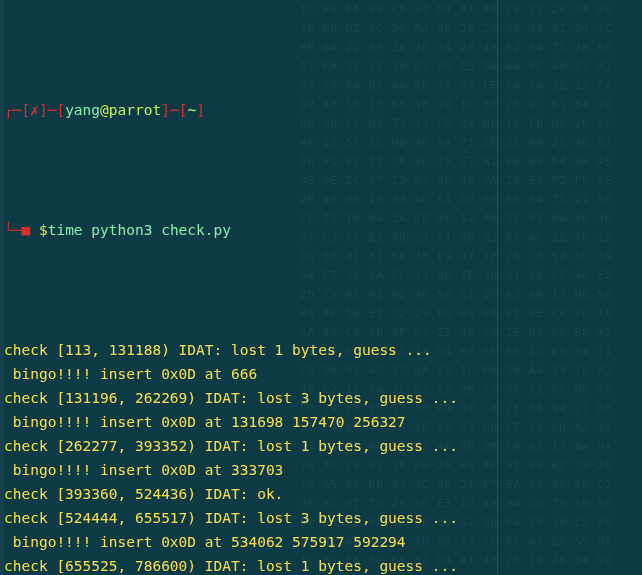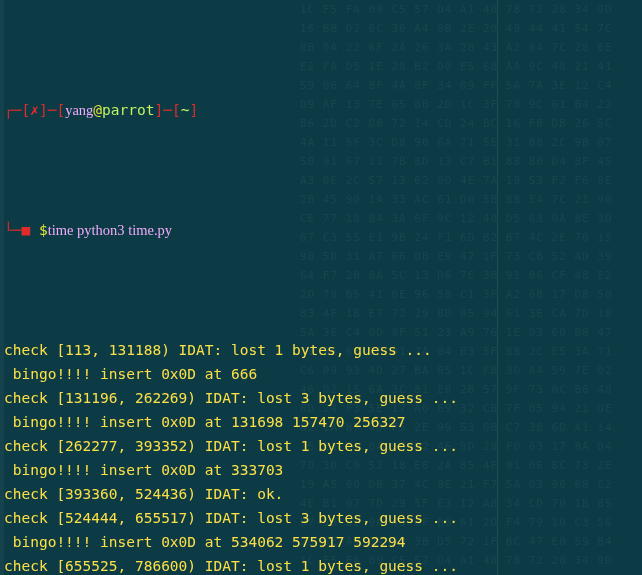--- a/index.html
+++ b/index.html
@@ -66,38 +66,38 @@
     white-space: pre;
   }
   .line {
     white-space: pre;
     min-height: 24px;
   }
   .red      { color: #e02b2b; }
   .brred    { color: #f02a2a; font-weight: bold; }
   .cyan     { color: #bef264; }
   .yellow   { color: #e8e337; }
-  .white    { color: #f0abfc; font-family: Liberation Serif, serif; }
+  .white    { color: #86efac; }
   .out      { color: #fde047; }
   .prompt-corner { color: #e02b2b; }
 </style>
 </head>
 <body>
 
 <div id="terminal">
 
   <div id="wallpaper"><span class="wp-row wp-pad">1C F5 FA 09 C5 57 D4 A1 40 78 72 28 34 9D</span><span class="wp-row wp-pad">16 BB D2 6C 36 A4 0B 2E 20 49 44 41 54 7C</span><span class="wp-row wp-pad">8B 0A 22 6F 2A 26 3A 28 43 A2 64 7C 28 6E</span><span class="wp-row wp-pad">E2 FA D5 1E 28 B2 D0 E5 68 AA 9C 48 21 41</span><span class="wp-row wp-pad">59 06 64 BF 4A 8F 34 09 FF 5A 7A 3E 12 C4</span><span class="wp-row wp-pad">D9 AF 13 7E 65 8B 2D 1C 3F 70 9C 61 B4 22</span><span class="wp-row wp-pad">B6 2D C2 D0 72 14 CD 24 BC 16 FB DB 26 5C</span><span class="wp-row wp-pad">4A 11 5F 3C D8 90 6A 71 5E 31 B8 2C 9B 07</span><span class="wp-row wp-pad">50 91 67 11 7B 8D 13 C7 B1 8B B0 D4 8F 45</span><span class="wp-row wp-pad">A3 0E 2C 57 13 62 0D 4E 7A 19 53 F2 F6 6E</span><span class="wp-row wp-pad">2B 45 90 1A 33 AC 61 D0 5B 88 E4 7C 21 90</span><span class="wp-row wp-pad">CE 77 18 B4 3A 6F 9C 12 40 D5 63 0A 8E 3D</span><span class="wp-row wp-pad">07 C3 55 E1 9B 24 F1 6D 82 B7 4C 2E 70 15</span><span class="wp-row wp-pad">98 5D 31 A7 66 0B E9 47 1F 73 C8 52 AD 39</span><span class="wp-row wp-pad">64 F7 20 8A 5C 13 D6 7E 3B 91 06 CF 48 E2</span><span class="wp-row wp-pad">2D 79 B5 41 0E 96 58 C1 3F A2 6B 17 D8 50</span><span class="wp-row wp-pad">83 4F 1B E7 72 29 BD 05 94 61 3E CA 7D 18</span><span class="wp-row wp-pad">5A 36 C4 0D 8F 51 23 A9 76 1E D3 60 B8 47</span><span class="wp-row wp-pad">11 9E 68 2F D1 7A 04 B3 5F 88 2C E5 3A 71</span><span class="wp-row wp-pad">C6 09 93 4D 27 BA 65 1C F8 30 A4 59 7E 02</span><span class="wp-row wp-pad">46 D2 15 6A 3C 81 E0 2B 57 9F 73 0C B6 48</span><span class="wp-row wp-pad">8D 24 F3 5E 17 A0 69 32 CB 7F 05 94 21 DE</span><span class="wp-row wp-pad">62 1A 87 40 F5 2E 99 53 0B C7 38 6D A1 14</span><span class="wp-row wp-pad">35 E8 71 0A 5C B2 46 9D 28 F0 63 17 8A D4</span><span class="wp-row wp-pad">70 3D C9 52 18 E6 2A 85 4F 91 06 BC 73 2E</span><span class="wp-row wp-pad">19 A5 60 DB 37 4C 8E 21 F7 5A 03 96 68 C2</span><span class="wp-row wp-pad">4E B1 07 7D 29 5F E3 12 A8 34 CD 70 1B 85</span><span class="wp-row wp-pad">D7 58 22 9A 43 0F B6 61 2D F4 79 10 C3 56</span><span class="wp-row wp-pad">23 6E A1 04 98 3B D5 72 1F 8C 47 E0 59 B4</span><span class="wp-row wp-pad">1C F5 FA 09 C5 57 D4 A1 40 78 72 28 34 9D</span><span class="wp-row wp-pad">16 BB D2 6C 36 A4 0B 2E 20 49 44 41 54 7C</span></div>
   <div id="wallpaper-seam"></div>
   <div id="left-edge"></div>
 
   <div id="screen">
 
     
     <div class="line"><span class="prompt-corner">┌─</span><span class="red">[</span><span class="brred">✗</span><span class="red">]</span><span class="red">─</span><span class="red">[</span><span class="white">yang</span><span class="yellow">@</span><span class="cyan">parrot</span><span class="red">]</span><span class="red">─</span><span class="red">[</span><span class="cyan">~</span><span class="red">]</span></div>
 
     
-    <div class="line"><span class="prompt-corner">└─</span><span class="prompt-corner">■</span><span> </span><span class="yellow">$</span><span class="white">time python3 time.py</span></div>
+    <div class="line"><span class="prompt-corner">└─</span><span class="prompt-corner">■</span><span> </span><span class="yellow">$</span><span class="white">time python3 check.py</span></div>
 
     
     <div id="output"><div class="line out">check [113, 131188) IDAT: lost 1 bytes, guess ...</div><div class="line out"> bingo!!!! insert 0x0D at 666</div><div class="line out">check [131196, 262269) IDAT: lost 3 bytes, guess ...</div><div class="line out"> bingo!!!! insert 0x0D at 131698 157470 256327</div><div class="line out">check [262277, 393352) IDAT: lost 1 bytes, guess ...</div><div class="line out"> bingo!!!! insert 0x0D at 333703</div><div class="line out">check [393360, 524436) IDAT: ok.</div><div class="line out">check [524444, 655517) IDAT: lost 3 bytes, guess ...</div><div class="line out"> bingo!!!! insert 0x0D at 534062 575917 592294</div><div class="line out">check [655525, 786600) IDAT: lost 1 bytes, guess ...</div></div>
 
   </div>
 </div>
 
 </body></html>

